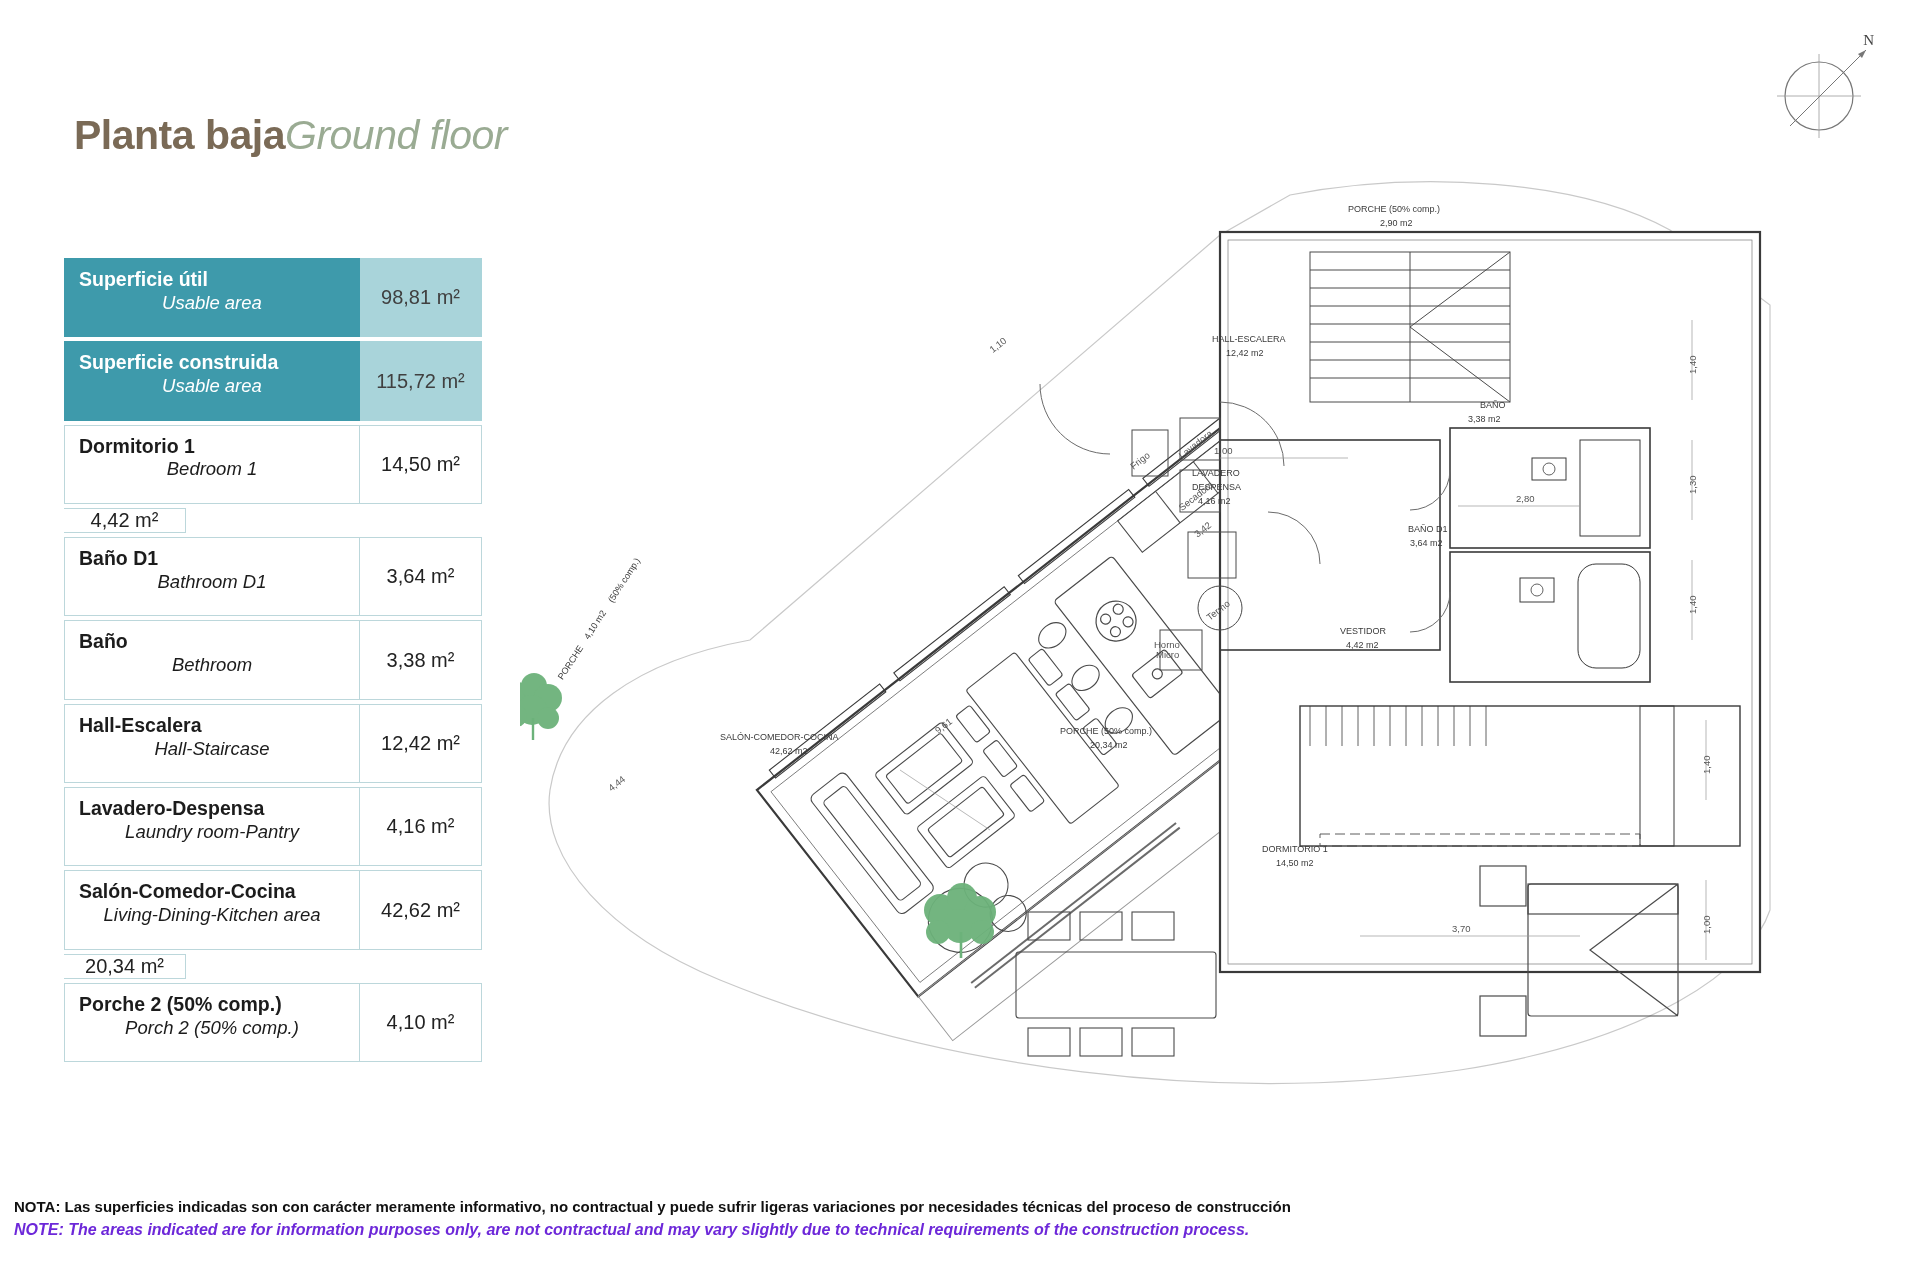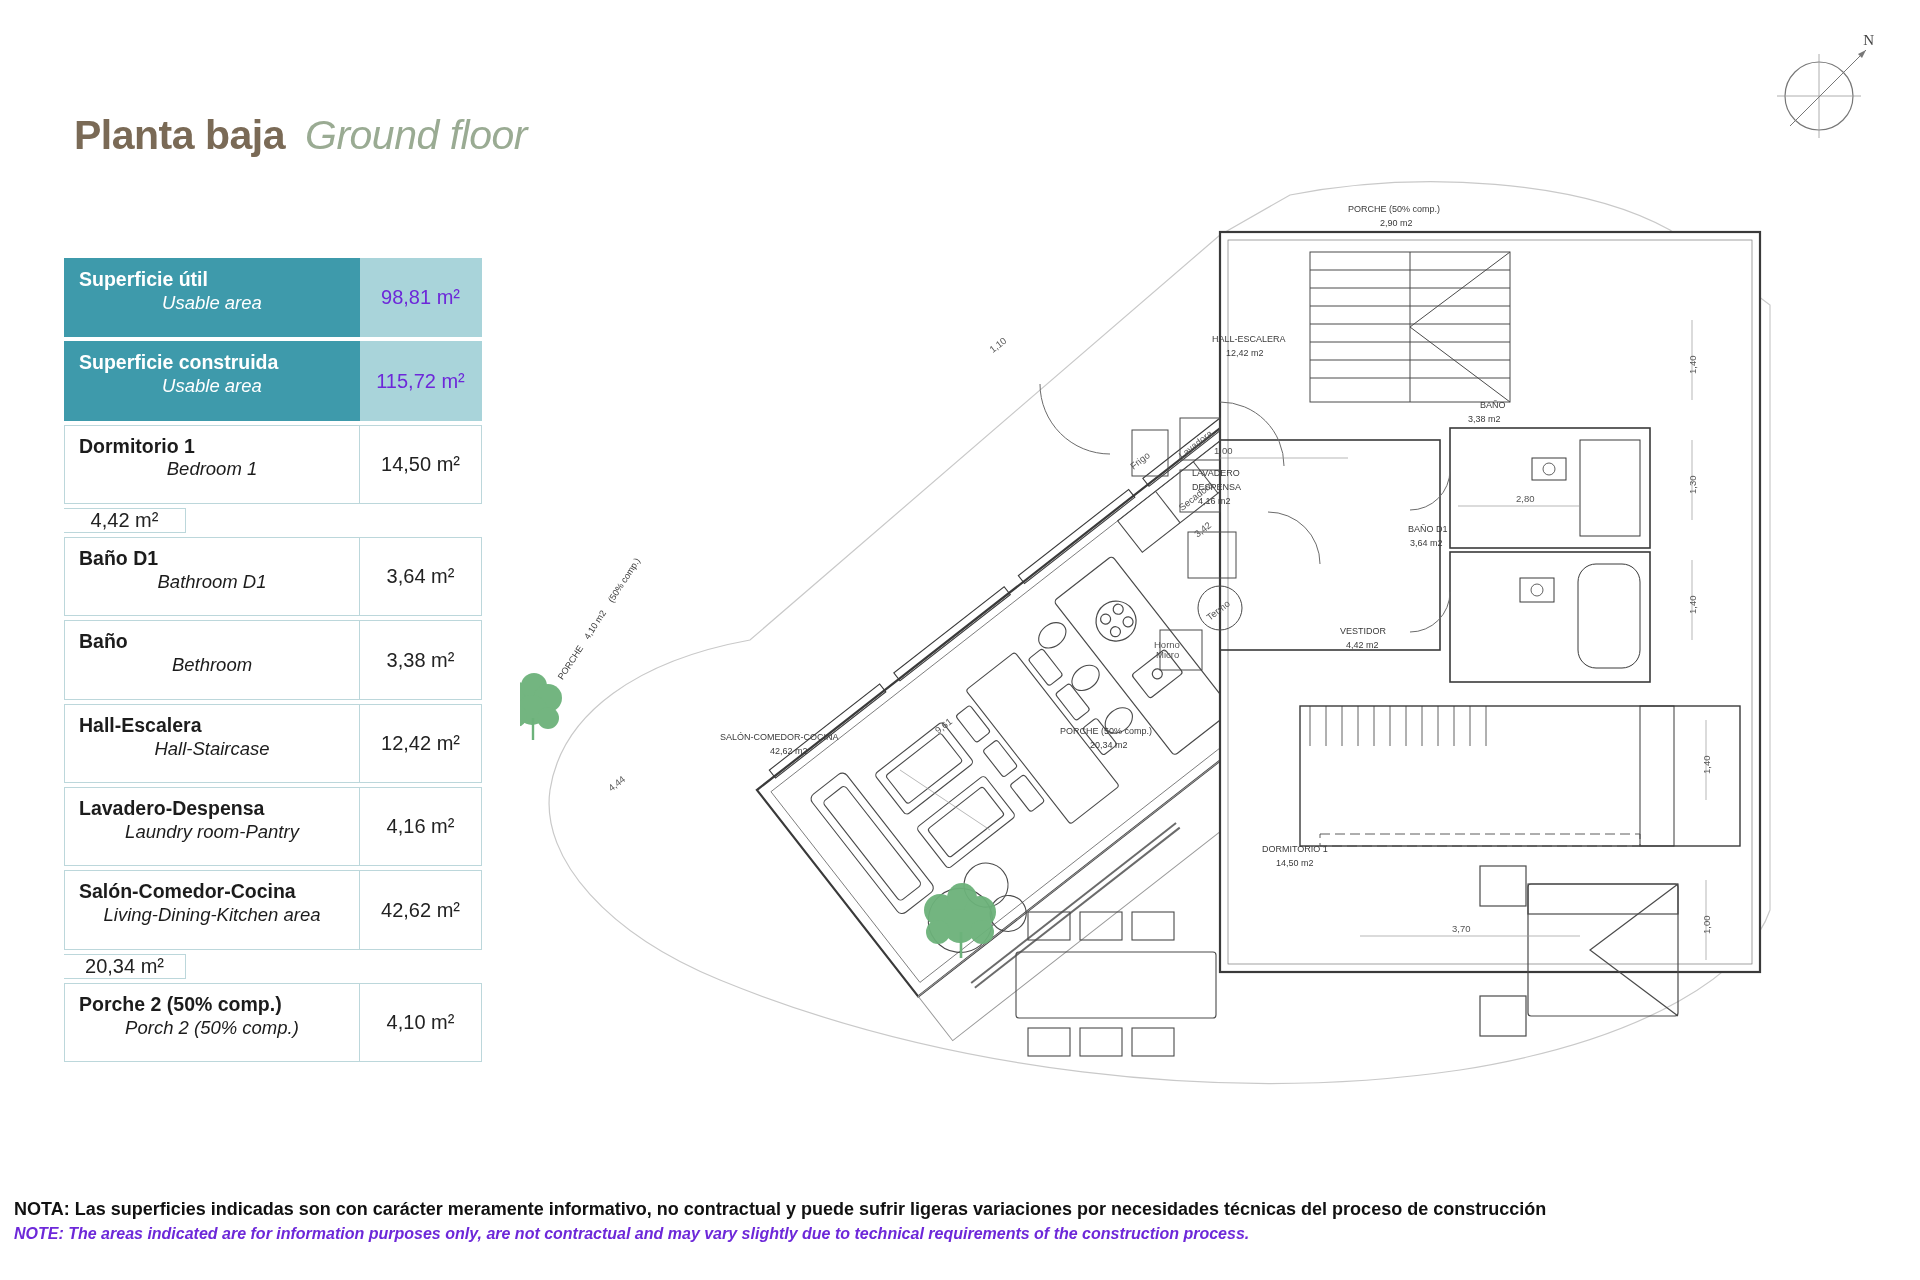--- a/index.html
+++ b/index.html
@@ -16,21 +16,20 @@
     overflow: hidden;
   }
 
   
   #title-block {
     position: absolute;
     left: 74px;
     top: 112px;
     display: flex;
     align-items: baseline;
-    gap: 20px;
   }
   #title-es {
     font-size: 41px;
     font-weight: bold;
     color: #7a6a56;
     letter-spacing: -0.5px;
   }
   #title-en {
     font-size: 41px;
     font-style: italic;
@@ -87,32 +86,32 @@
     background: #3e9aab;
     border-color: #3e9aab;
   }
   #areas-table .row.hl .name-cell .es,
   #areas-table .row.hl .name-cell .en {
     color: #ffffff;
   }
   #areas-table .row.hl .val-cell {
     background: #a9d4da;
     border-color: #a9d4da;
-    color: #6d28d9;
+    color: #404040;
   }
 
   
   #note-block {
     position: absolute;
     left: 14px;
     top: 1196px;
     width: 1890px;
   }
   #note-es {
-    font-size: 18px;
+    font-size: 15px;
     font-weight: bold;
     color: #111;
     line-height: 1.45;
   }
   #note-en {
     font-size: 16px;
     font-style: italic;
     color: #6d28d9;
     line-height: 1.45;
     font-weight: bold;

